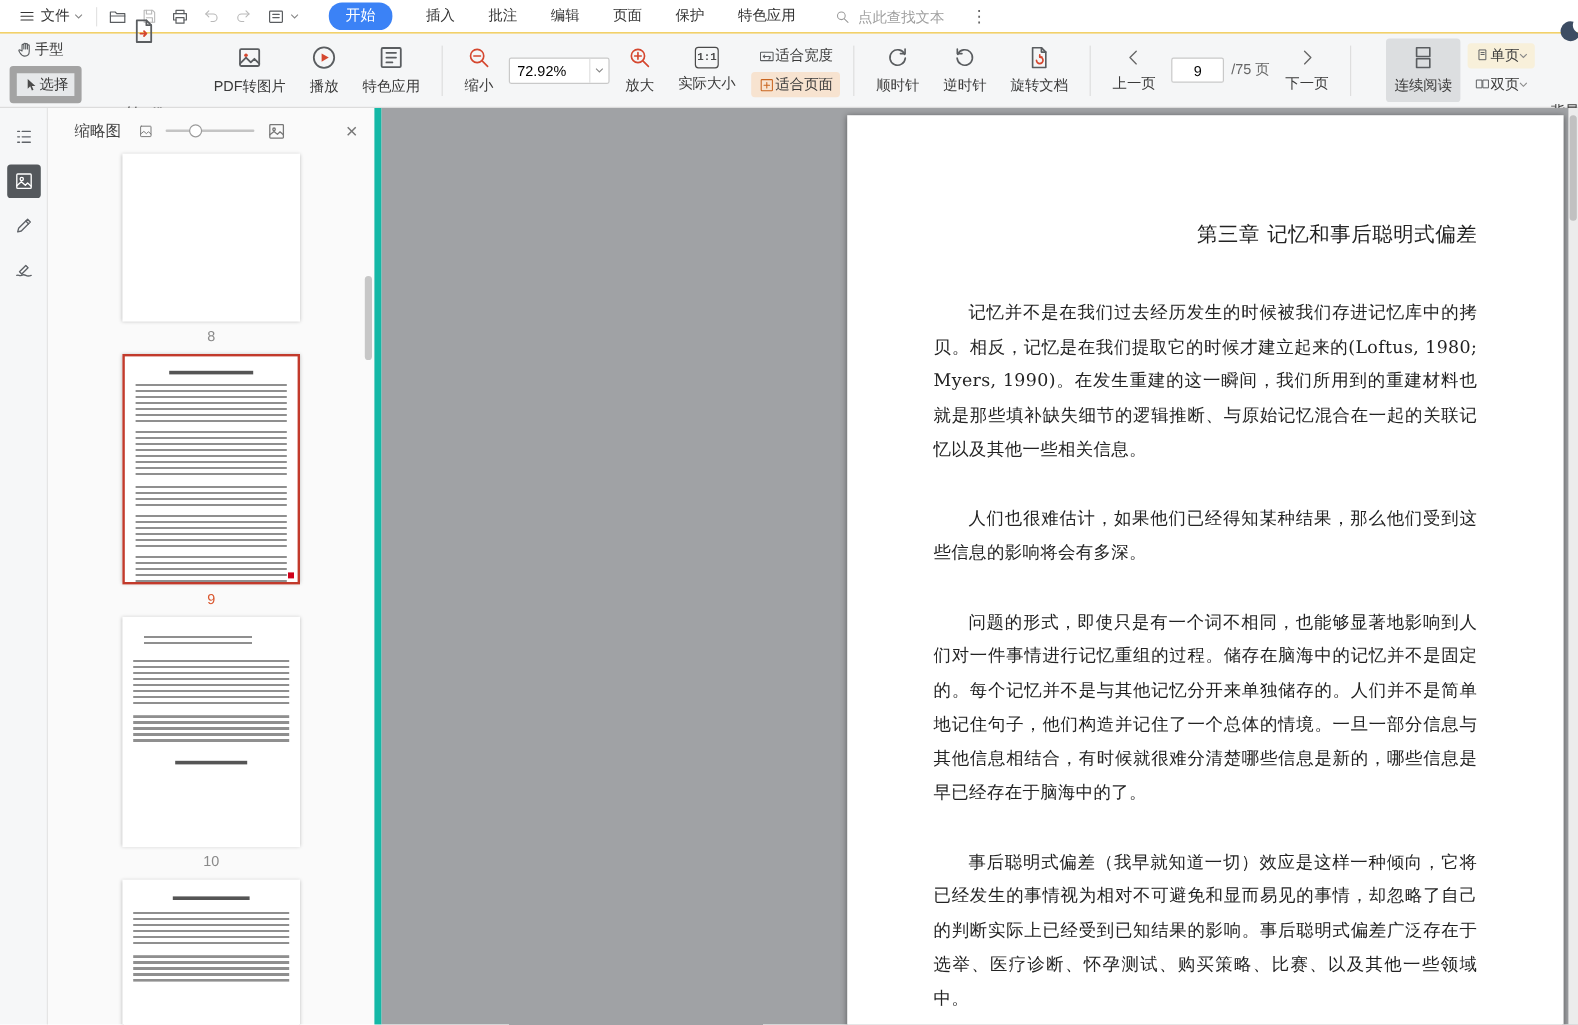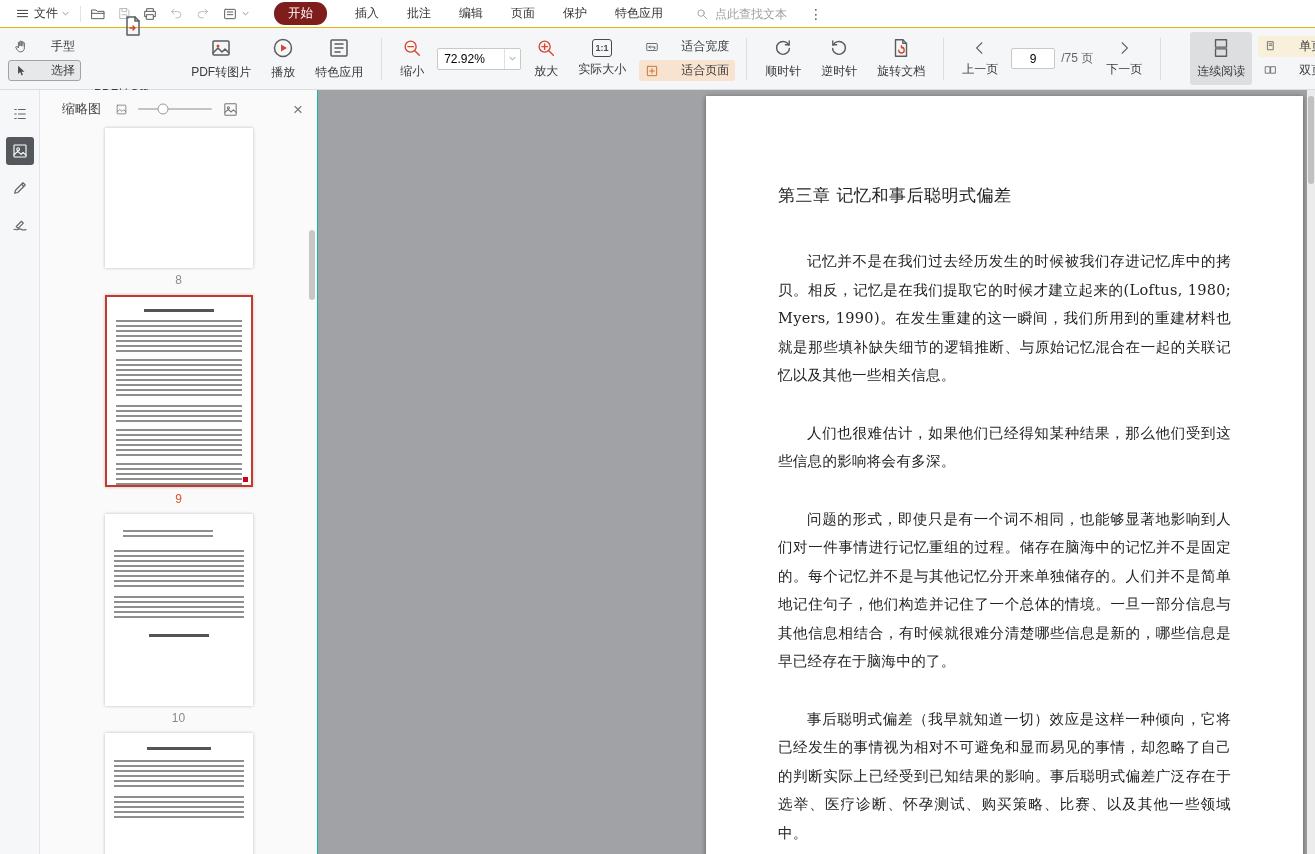--- a/index.html
+++ b/index.html
@@ -9,54 +9,54 @@
   svg.ic { fill:none; stroke:currentColor; stroke-width:1.5; stroke-linecap:round; stroke-linejoin:round; display:block; }
   .red { color:#d5472f; }
   .gray { color:#b9b9b9; }
   .dim  { color:#5a5d60; }
 
   
   .menubar { height:28px; background:#fff; border-bottom:1px solid #eab308; display:flex; align-items:center; font-size:12px; color:#333; padding:0 8px; }
   .mb-item { display:flex; align-items:center; gap:4px; padding:0 7px; height:28px; cursor:default; }
   .mb-sep { width:1px; height:16px; background:#e3e3e3; margin:0 4px; }
   .mb-ico { display:flex; align-items:center; justify-content:center; width:26px; height:24px; }
-  .pill-start { background:#7f1d1d; color:#fff; border-radius:11px; padding:3px 14px; font-size:12.5px; margin:0 14px 0 18px; }
+  .pill-start { background:#3b82f6; color:#fff; border-radius:11px; padding:3px 14px; font-size:12.5px; margin:0 14px 0 18px; }
   .mb-tab { padding:0 14px; }
   .mb-search { display:flex; align-items:center; gap:6px; margin-left:18px; color:#9a9a9a; }
   .mb-search input { border:none; outline:none; font-size:12px; width:86px; color:#7f1d1d; background:transparent; }
   .mb-search input::placeholder { color:#9f9f9f; }
   .kebab { font-size:14px; color:#666; padding:0 8px; letter-spacing:1px;}
   .caret { width:7px; height:5px; }
 
   
   .toolbar { height:62px; background:#f5f6f7; border-bottom:1px solid #dcdcdc; display:flex; align-items:center; gap:6px; padding:0 4px; font-size:12px; color:#3a3a3a; }
   .sep { width:1px; height:42px; background:#dedede; margin:0 5px; flex:0 0 auto;}
   .stack { display:flex; flex-direction:column; gap:3px; flex:0 0 auto;}
-  .sbtn { display:flex; align-items:center; gap:22px; padding:2px 6px; border-radius:3px; white-space:nowrap;justify-content:space-between; }
-  .sbtn.selected { background:#e6e8ea; border:1px solid #a3a3a3; padding:1px 5px; }
+  .sbtn { display:flex; align-items:center; gap:0; padding:2px 6px; border-radius:3px; white-space:nowrap; }
+  .sbtn.selected { background:#e6e8ea; border:6px solid #a3a3a3; padding:1px 5px; }
   .sbtn.fit-active { background:#f7e3d0; }
   .sbtn.cream { background:#f8f0da; }
   .vbtn { display:flex; flex-direction:column; align-items:center; gap:4px; padding:5px 7px; border-radius:3px; white-space:nowrap; flex:0 0 auto;}
   .vbtn.pressed { background:#dcdee0;margin-left:18px; }
   .vlabel { display:flex; align-items:center; gap:3px;margin-top:44px; }
   .combo { display:flex; align-items:center; background:#fff; border:1px solid #c9c9c9; border-radius:2px; height:22px; flex:0 0 auto;}
   .combo input { border:none; outline:none; width:66px; font-size:12px; padding:0 6px; background:transparent; }
   .combo .cbtn { width:16px; height:20px; display:flex; align-items:center; justify-content:center; border-left:1px solid #e0e0e0; color:#777;}
   .pagegrp { display:flex; align-items:center; gap:6px; flex:0 0 auto;}
   .pagebox { width:44px; height:21px; background:#fff; border:1px solid #c9c9c9; border-radius:2px; text-align:center; font-size:12px; outline:none;}
-  .one2one { width:20px; height:18px; border:1.5px solid #4a4a4a; border-radius:3px; font-size:9px; font-weight:bold; display:flex; align-items:center; justify-content:center; color:#4a4a4a;}
+  .one2one { width:20px; height:18px; border:1.5px solid #4a4a4a; border-radius:3px; font-size:9px; font-weight:bold; display:flex; align-items:center; justify-content:center; color:#4a4a4a;font-family:Liberation Mono, monospace;}
 
   
   .bodyrow { display:flex; height:764px; }
   .iconstrip { width:40px; background:#f6f7f8; border-right:1px solid #e5e5e5; display:flex; flex-direction:column; align-items:center; padding-top:10px; gap:9px; flex:0 0 auto;}
   .strip-btn { width:28px; height:28px; display:flex; align-items:center; justify-content:center; border-radius:3px; color:#5f6368;}
   .strip-btn.active { background:#54585c; color:#fff; }
 
   
-  .thumbpanel { width:278px; background:#fafafa; border-right:1px solid #14b8a6; position:relative; overflow:hidden; flex:0 0 auto;}
+  .thumbpanel { width:278px; background:#fafafa; border-right:6px solid #14b8a6; position:relative; overflow:hidden; flex:0 0 auto;}
   .tp-header { height:38px; display:flex; align-items:center; padding:0 14px 0 22px; gap:10px; color:#444; }
   .tp-title { font-size:13px; margin-right:4px; }
   .slider { display:flex; align-items:center; width:74px; position:relative; }
   .slider .track { width:100%; height:2px; background:#c4c4c4; border-radius:1px;}
   .slider .knob { position:absolute; left:34%; top:50%; transform:translate(-50%,-50%); width:11px; height:11px; background:#fff; border:1px solid #9b9b9b; border-radius:50%; }
   .tp-close { margin-left:auto; font-size:17px; color:#777; line-height:1; }
   .thumbs { display:flex; flex-direction:column; align-items:center; }
   .thumb { width:148px; background:#fff; box-shadow:0 0 3px rgba(0,0,0,.25); position:relative; overflow:hidden; }
   .thumb.sel { border:2px solid #c23a2b; }
   .tlabel { font-size:12px; color:#8a8a8a; margin:5px 0 8px 0; }
@@ -66,21 +66,21 @@
   .redmark { position:absolute; right:3px; bottom:3px; width:5px; height:5px; background:#d0021b; }
   .tp-scroll { position:absolute; right:2px; top:140px; width:6px; height:70px; background:#c7c7c7; border-radius:3px; }
 
   
   .viewer { flex:1; background:#a0a2a5; position:relative; overflow:hidden; }
   .vscroll { position:absolute; right:0; top:0; width:8px; height:100%; background:#ececec; }
   .vscroll .thumbv { position:absolute; top:6px; left:1px; width:6px; height:88px; background:#c1c1c1; border-radius:3px; }
 
   .page { position:absolute; left:388px; top:6px; width:597px; height:980px; background:#fff; box-shadow:0 1px 5px rgba(0,0,0,.45); padding:88px 72px 40px 72px; overflow:hidden; }
   .doc { font-family:"DejaVu Serif","Liberation Serif",serif; color:#232323; }
-  .doc-title { text-align:left; font-size:17px; margin-bottom:40px; letter-spacing:.5px; }
+  .doc-title { text-align:right; font-size:17px; margin-bottom:40px; letter-spacing:.5px; }
   .doc p { font-size:14.5px; line-height:28.5px; text-align:justify; text-indent:2em; margin-bottom:29px; letter-spacing:.3px; }
 </style>
 </head>
 <body>
 
 <div class="app">
 
   <div class="menubar">
     <div class="mb-item">
       <span>

